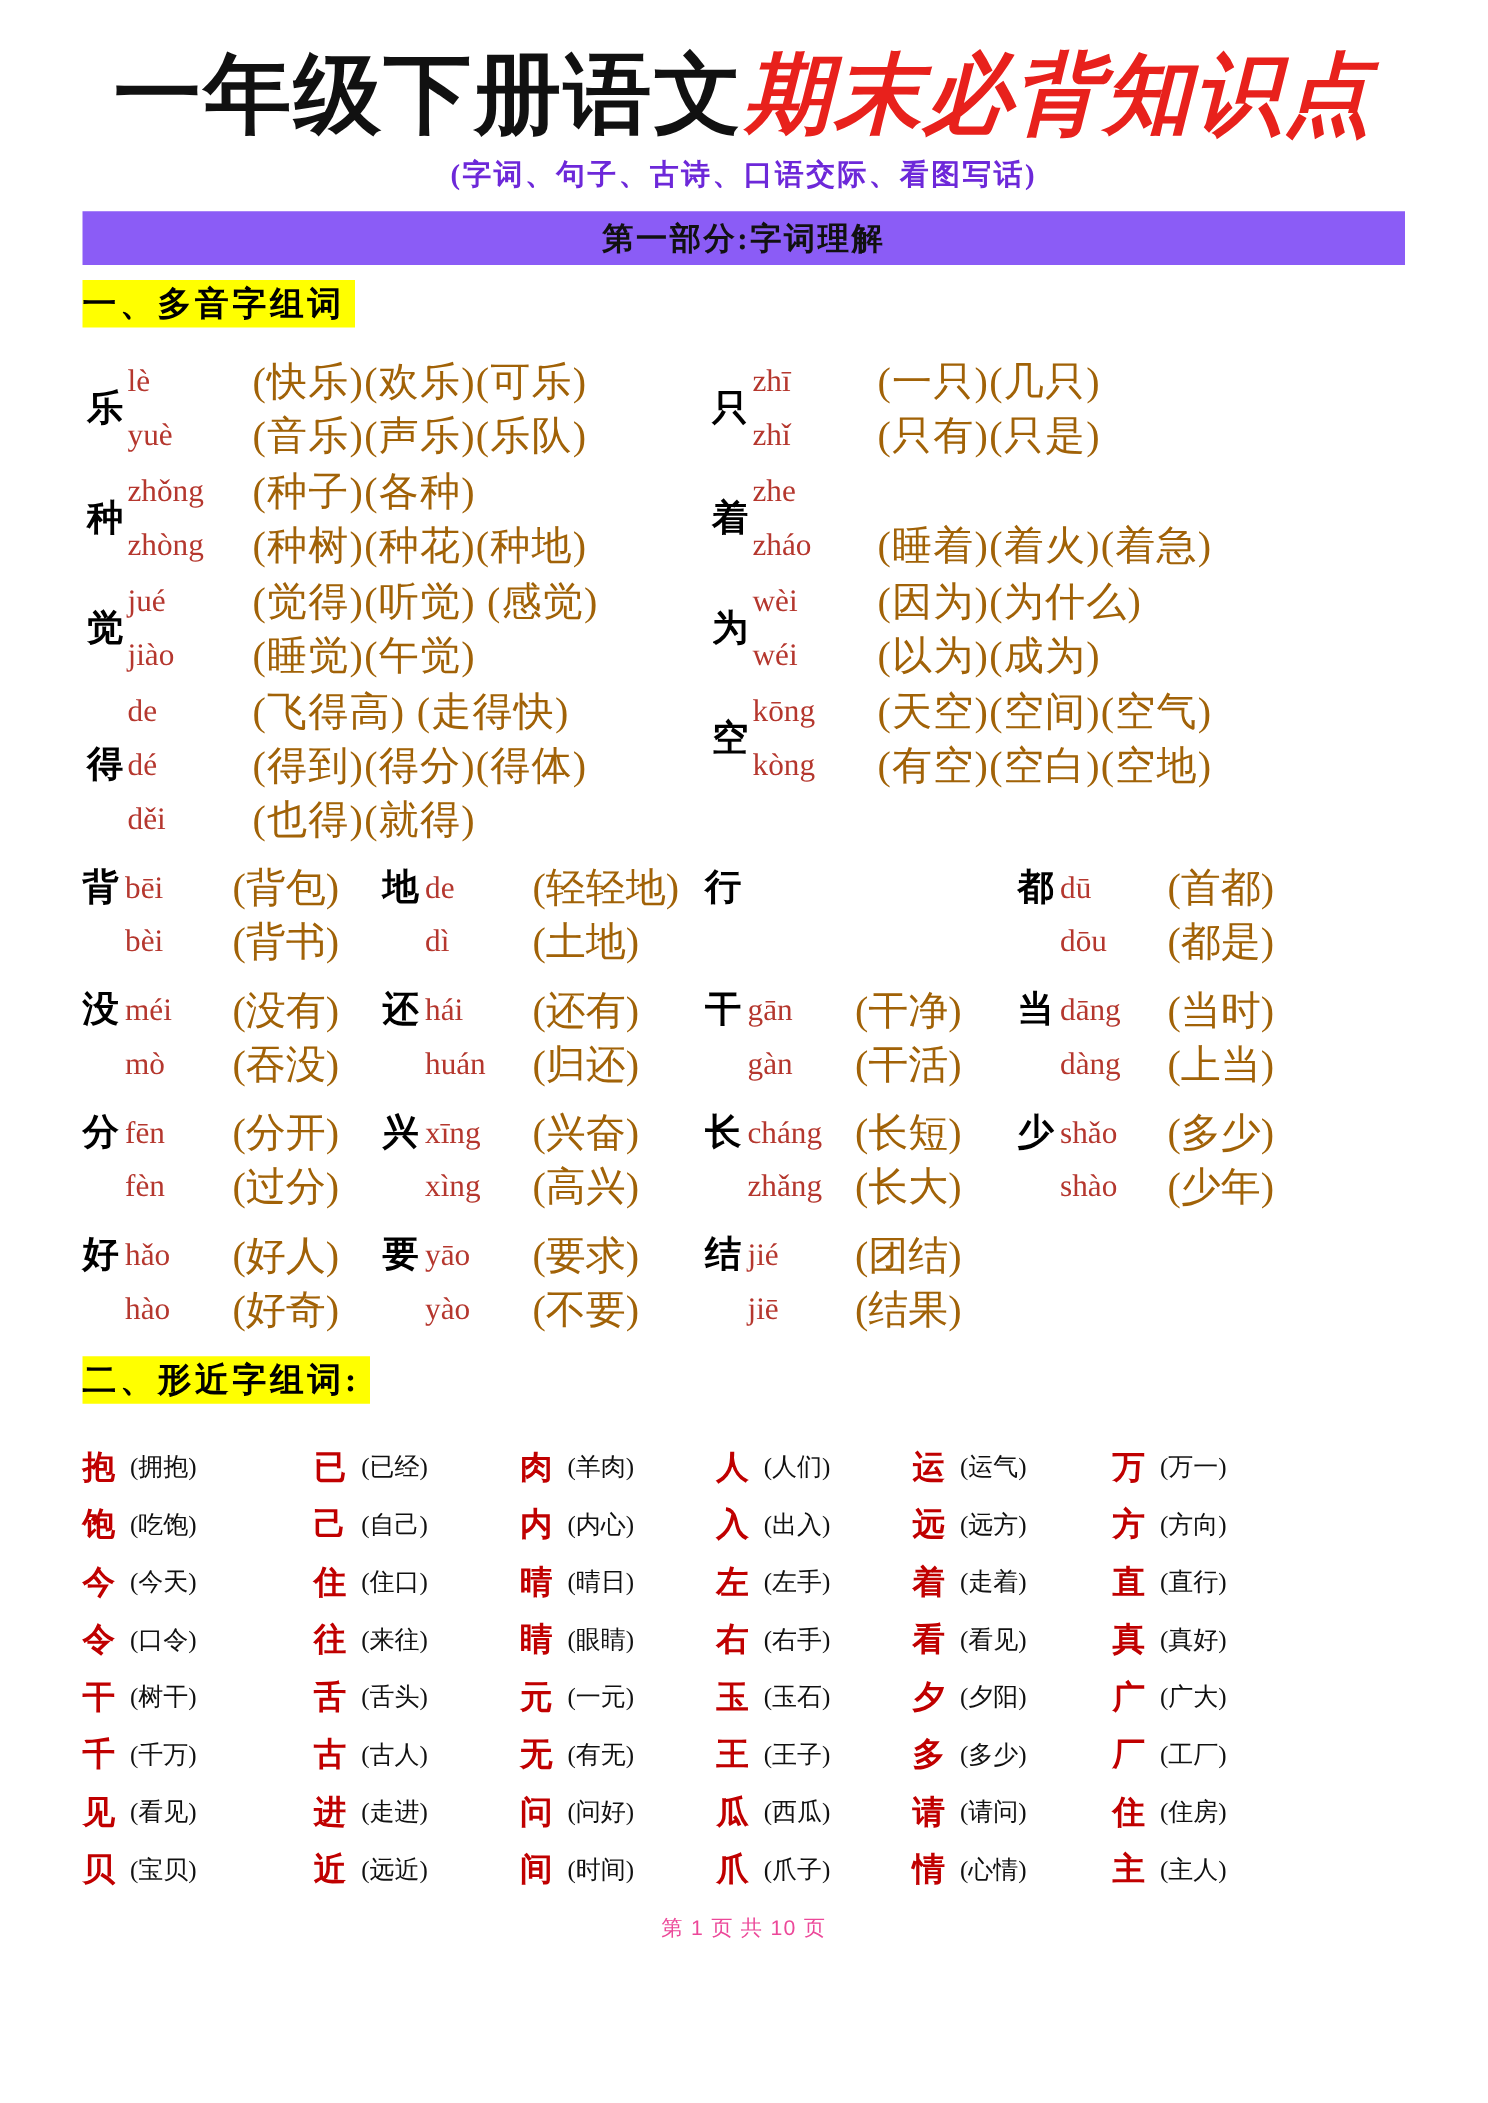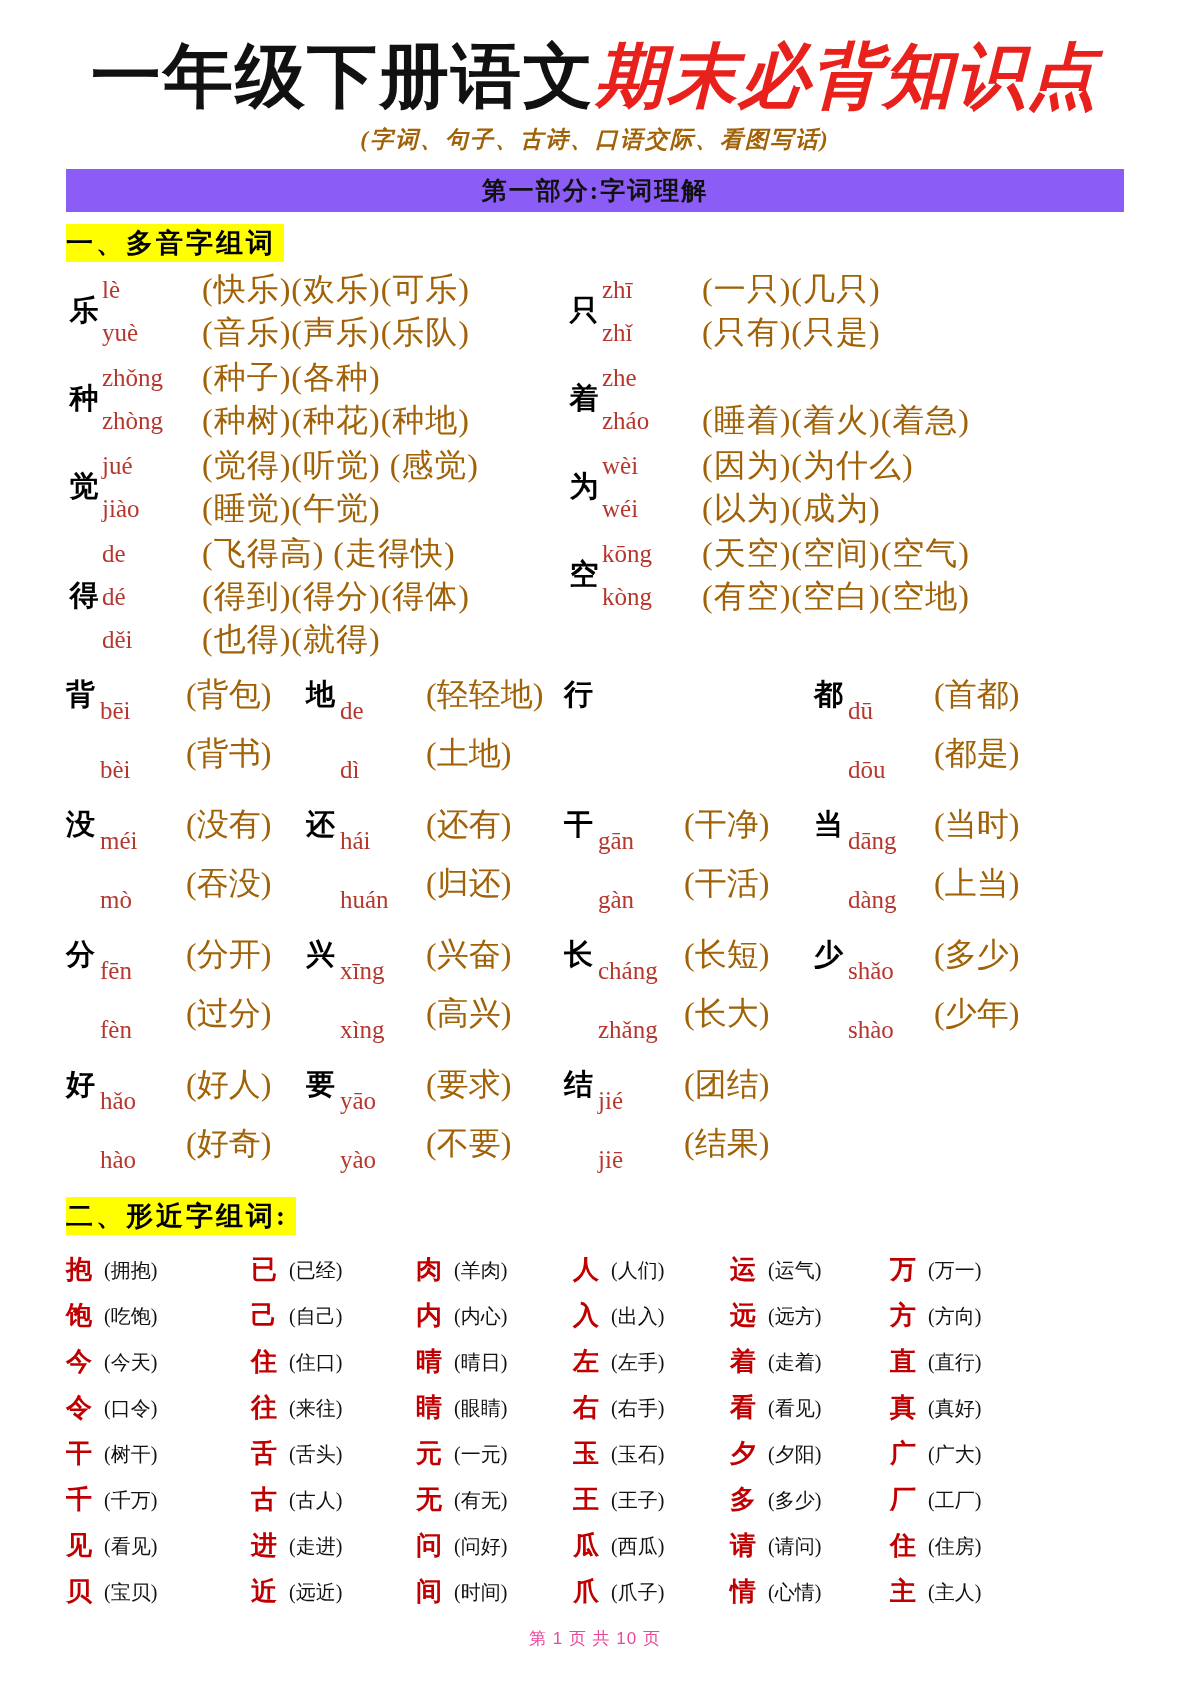--- a/index.html
+++ b/index.html
@@ -10,31 +10,31 @@
   }
   .page{box-sizing:border-box;width:1190px;height:1682px;padding:40px 66px 0 66px;}
 
   
   .title{
     text-align:center;font-size:70px;font-weight:bold;
     letter-spacing:2px;line-height:1.05;white-space:nowrap;
   }
   .title .red{color:#e8211c;font-style:italic;}
   .subtitle{
-    text-align:center;color:#a16207;font-size:23px;font-weight:bold;
-    margin-top:10px;letter-spacing:2px;font-style:italic;
+    text-align:center;color:#6d28d9;font-size:23px;font-weight:bold;
+    margin-top:10px;letter-spacing:2px;
   }
   .banner{
     background:#8b5cf6;text-align:center;font-size:25px;font-weight:bold;
     padding:5px 0;margin:14px 0 8px 0;letter-spacing:2px;
   }
   .sec-heading{
     display:inline-block;background:#ffff00;color:#000;
     font-size:27px;font-weight:bold;padding:1px 8px 1px 0;letter-spacing:3px;
-    margin:4px 0 6px 0;
+    margin:4px 0 22px 0;
   }
 
   
   .poly2{display:grid;grid-template-columns:492px 1fr;column-gap:8px;}
   .poly2-col{display:flex;flex-direction:column;}
   .poly-group{display:flex;align-items:center;margin-bottom:2px;}
   .poly-char{
     width:36px;font-size:29px;font-weight:bold;color:#000;flex:0 0 36px;
     text-align:center;
   }
@@ -44,21 +44,21 @@
     color:#b5372e;font-size:25px;width:100px;flex:0 0 100px;
     font-family:"Liberation Serif","DejaVu Serif",serif;
   }
   .words{font-size:32px;color:#a16207;letter-spacing:1px;white-space:nowrap;}
 
   
   .poly4{margin-top:10px;}
   .poly4-row{display:grid;grid-template-columns:240px 258px 250px 1fr;margin-bottom:10px;}
   .poly4 .poly-cell{display:flex;align-items:flex-start;}
   .poly4 .poly-char{line-height:43px;width:34px;flex:0 0 34px;text-align:left;}
-  .poly4 .pinyin{width:86px;flex:0 0 86px;margin-top:16px;}
+  .poly4 .pinyin{width:86px;flex:0 0 86px;}
   .poly4 .words{letter-spacing:0;}
 
   
   .sim-grid{margin-top:6px;}
   .sim-row{display:grid;grid-template-columns:185px 165px 157px 157px 160px 1fr;line-height:46px;}
   .sim-pair{display:flex;white-space:nowrap;}
   .sim-char{color:#c00000;font-weight:bold;font-size:26px;margin-right:12px;}
   .sim-word{color:#111;font-size:20px;}
 
   

